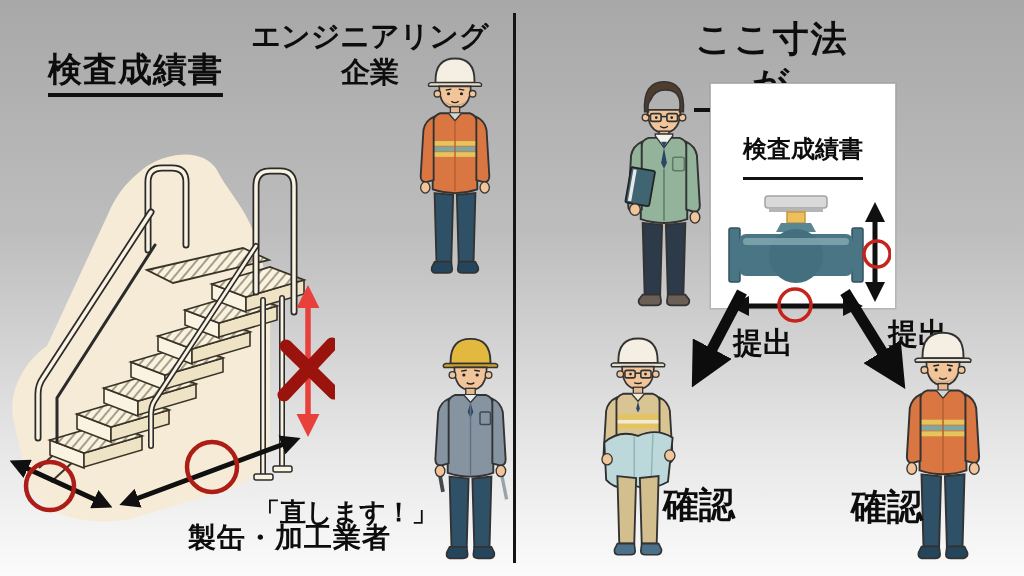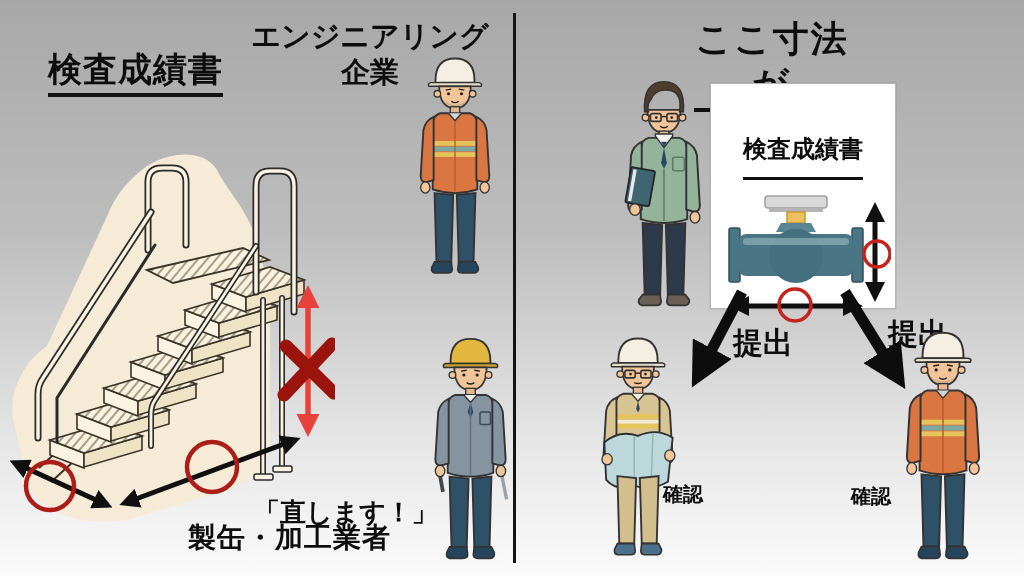--- a/index.html
+++ b/index.html
@@ -18,21 +18,21 @@
   #fab-label{left:188px;top:520px;font-size:28px;letter-spacing:1px;}
   #right-title{left:694px;top:16px;width:156px;font-size:36px;letter-spacing:2px;}
   #report-panel{left:710px;top:83px;width:184px;height:224px;background:#ffffff;
     border:1px solid #b5b5b5;box-shadow:0 0 0 1px rgba(0,0,0,.05);}
   #report-title{margin-top:30px;font-size:24px;text-align:center;}
   #report-title .ul{border-bottom-width:3px;padding-bottom:13px;margin-top:20px;}
   #valve-wrap{margin-top:12px;display:flex;justify-content:center;}
   .submit{font-size:30px;}
   #submit-0{left:733px;top:324px;}
   #submit-1{left:888px;top:315px;}
-  .confirm{font-size:20px;}
+  .confirm{font-size:36px;}
   #confirm-0{left:663px;top:482px;}
   #confirm-1{left:851px;top:484px;}
 </style>
 </head>
 <body>
 
 <div id="stage">
 
   <div id="divider" class="abs"></div>
 

